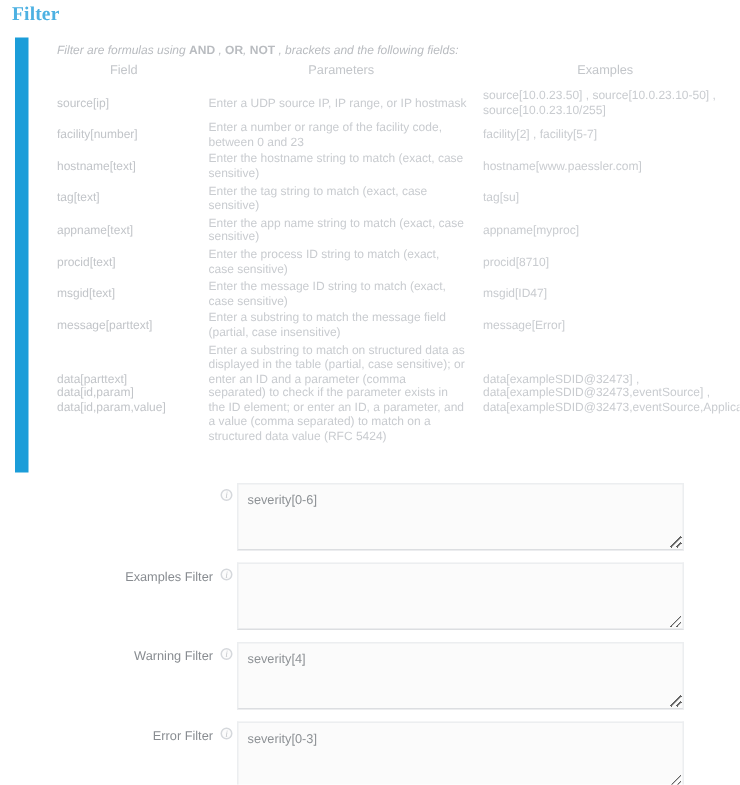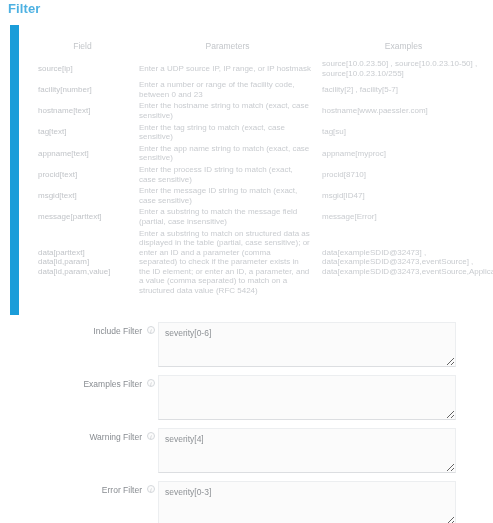--- a/index.html
+++ b/index.html
@@ -19,20 +19,21 @@
   
   .section-title {
     position: absolute;
     left: 8px;
     top: 1px;
     font-size: 13px;
     font-weight: bold;
     color: #4db1e2;
     letter-spacing: 0.1px;
     line-height: 16px;
+    font-family: Liberation Serif, serif;
   }
 
   
   .help-panel {
     position: absolute;
     left: 10px;
     top: 25px;
     width: 478px;
     height: 290px;
   }
@@ -179,20 +180,23 @@
 <body>
 
 <div class="section-title">Filter</div>
 
 <div class="help-panel">
 
   <div class="help-bar"></div>
 
   <div class="help-body">
 
+    <div class="help-intro">
+      <span>Filter are formulas using </span><b>AND</b><span> , </span><b>OR</b><span>, </span><b>NOT</b><span> , brackets and the following fields:</span>
+    </div>
 
     <table class="ref-table">
       <colgroup>
         <col class="col-field">
         <col class="col-params">
         <col class="col-examples">
       </colgroup>
       <thead>
         <tr>
           <th>Field</th>
@@ -252,21 +256,20 @@
 data[exampleSDID@32473,eventSource,Applicati…</td>
           </tr>
         </tbody>
     </table>
 
   </div>
 </div>
 
 <div class="form-area">
     <div class="form-row" style="top: 7px;">
-      <div class="form-label">Include Filter</div>
       <div class="info-icon">i</div>
       <textarea class="filter-textarea" placeholder="" style="">severity[0-6]</textarea>
     </div>
     <div class="form-row" style="top: 60px;">
       <div class="form-label">Examples Filter</div>
       <div class="info-icon">i</div>
       <textarea class="filter-textarea" placeholder="" style=""></textarea>
     </div>
     <div class="form-row" style="top: 113px;">
       <div class="form-label">Warning Filter</div>

